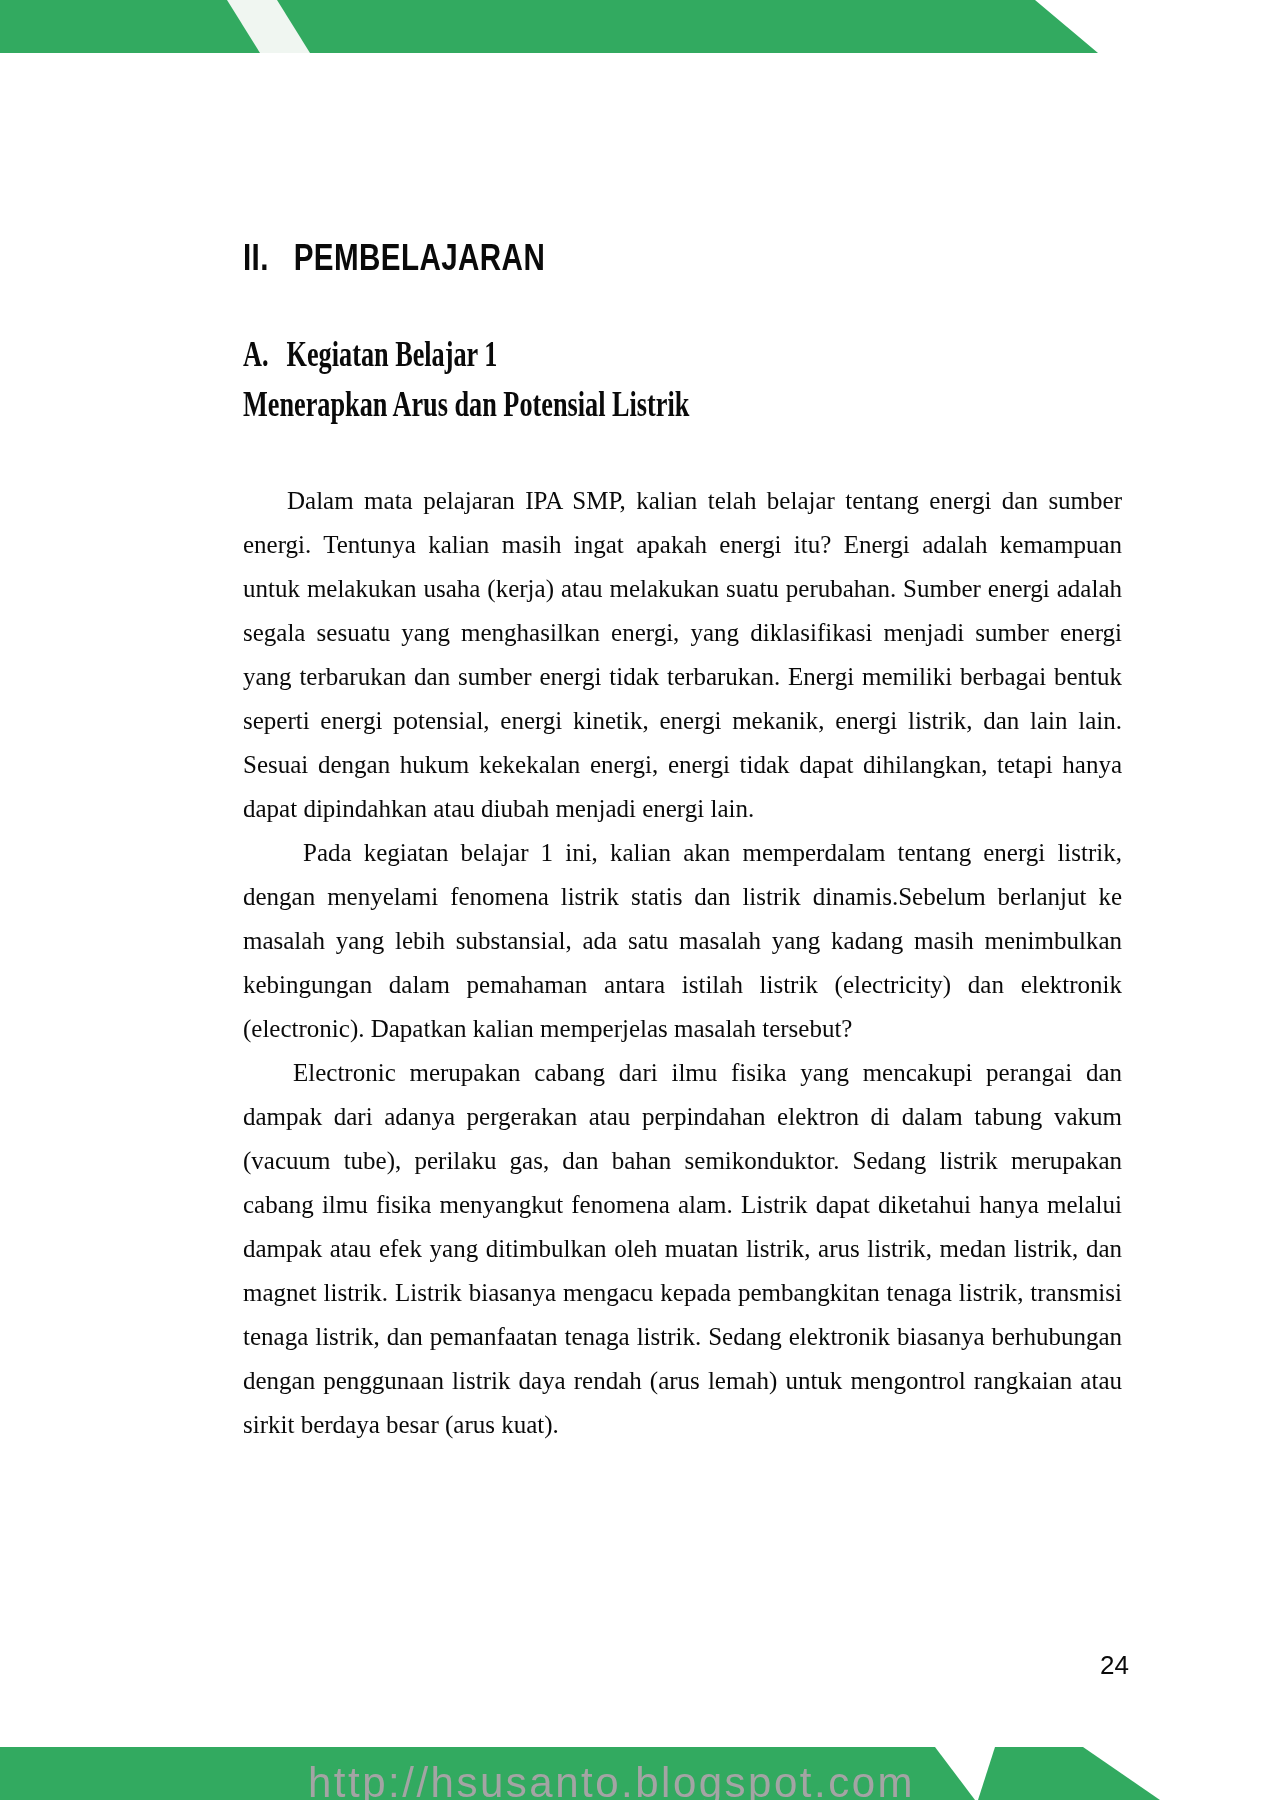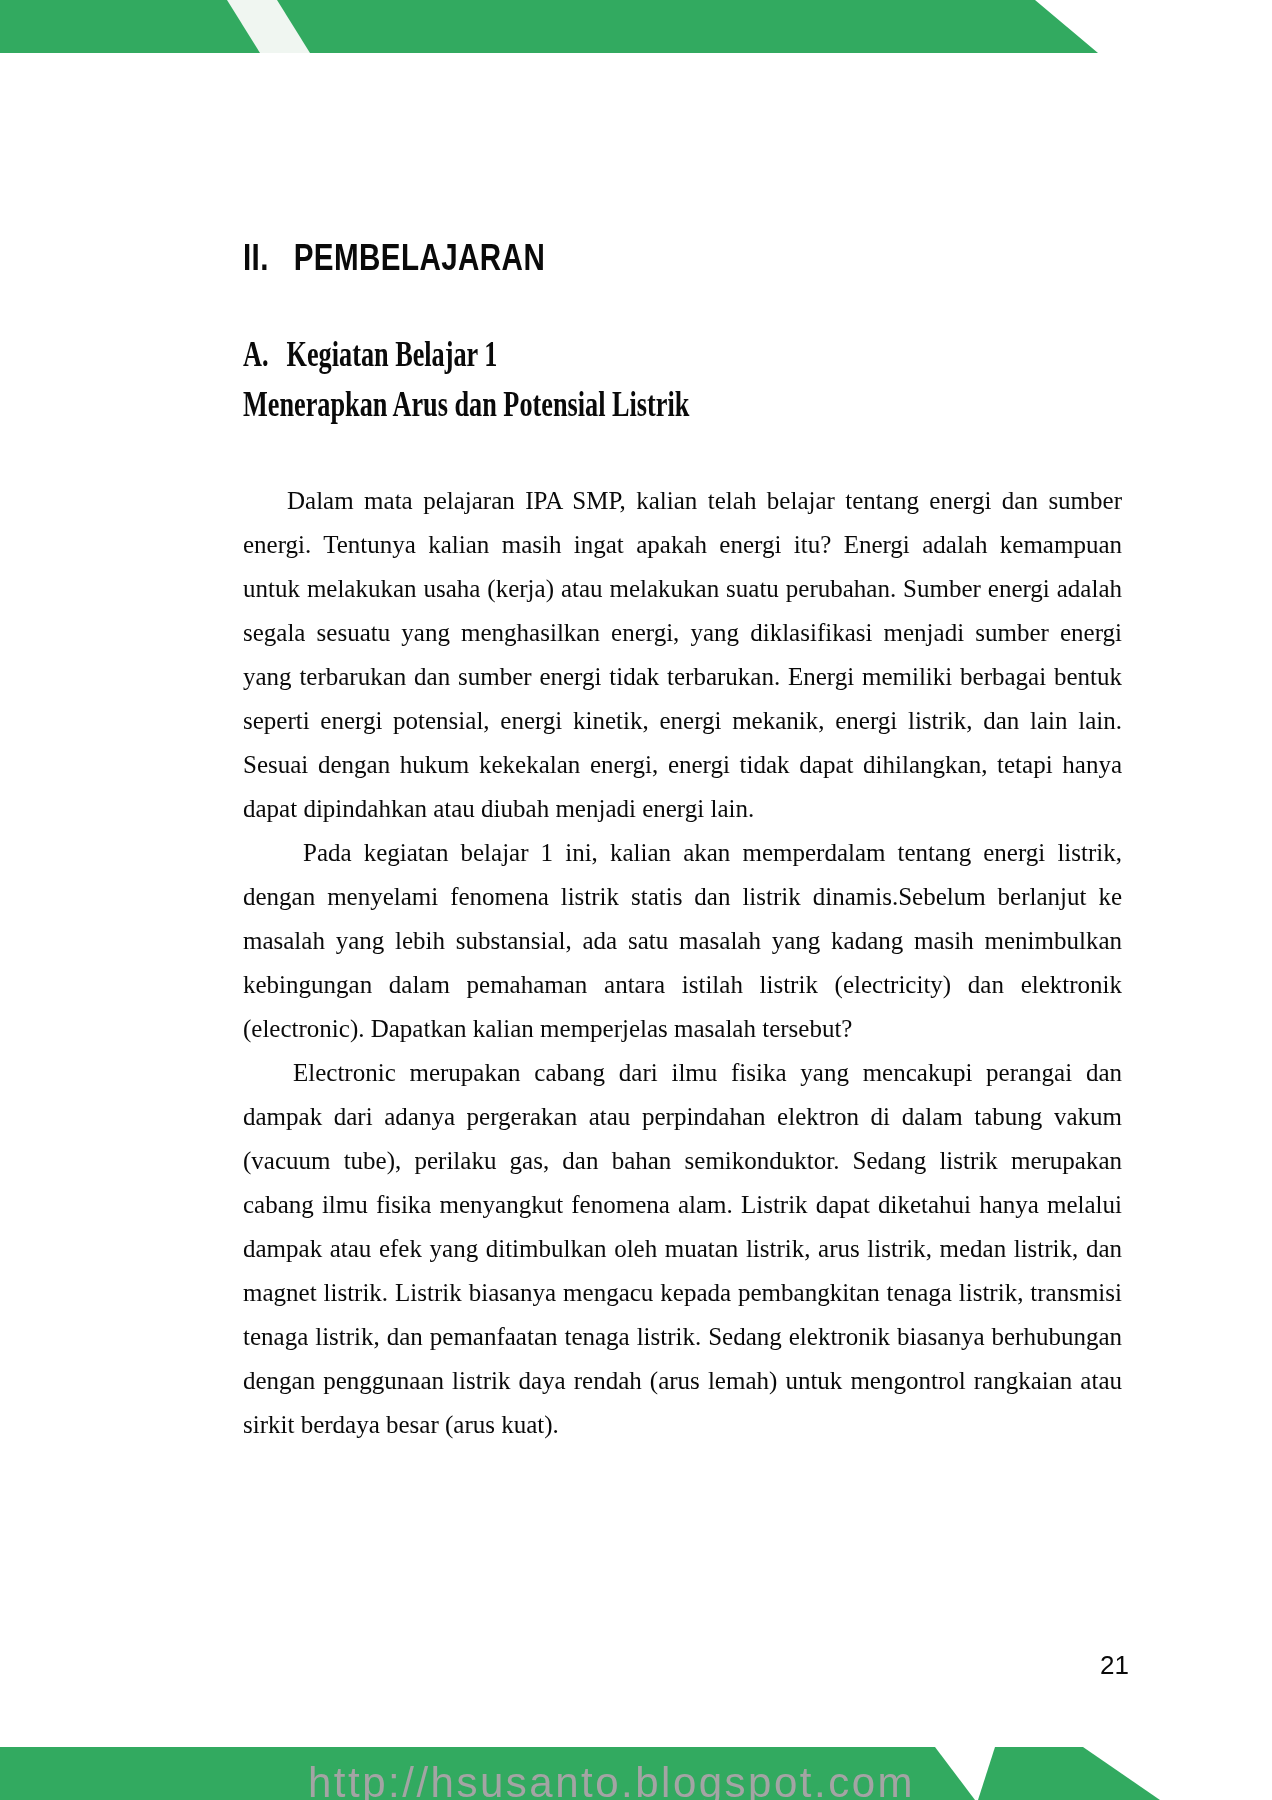--- a/index.html
+++ b/index.html
@@ -81,21 +81,21 @@
   </div>
 
   <div class="h3">Menerapkan Arus dan Potensial Listrik</div>
 
   <div class="body-text">
       <p><span>Dalam mata pelajaran IPA SMP, kalian telah belajar tentang energi dan sumber energi. Tentunya kalian masih ingat apakah energi itu? Energi adalah kemampuan untuk melakukan usaha (kerja) atau melakukan suatu perubahan. Sumber energi adalah segala sesuatu yang menghasilkan energi, yang diklasifikasi menjadi sumber energi yang terbarukan dan sumber energi tidak terbarukan. Energi memiliki berbagai bentuk seperti energi potensial, energi kinetik, energi mekanik, energi listrik, dan lain lain. Sesuai dengan hukum kekekalan energi, energi tidak dapat dihilangkan, tetapi hanya dapat dipindahkan atau diubah menjadi energi lain.</span></p>
       <p><span>Pada kegiatan belajar 1 ini, kalian akan memperdalam tentang energi listrik, dengan menyelami fenomena listrik statis dan listrik dinamis.Sebelum berlanjut ke masalah yang lebih substansial, ada satu masalah yang kadang masih menimbulkan kebingungan dalam pemahaman antara istilah listrik (</span><span class="it">electricity</span><span>) dan elektronik (</span><span class="it">electronic</span><span>). Dapatkan kalian memperjelas masalah tersebut?</span></p>
       <p><span class="it">Electronic</span><span> merupakan cabang dari ilmu fisika yang mencakupi perangai dan dampak dari adanya pergerakan atau perpindahan elektron di dalam tabung vakum (</span><span class="it">vacuum tube</span><span>), perilaku gas, dan bahan semikonduktor. Sedang listrik merupakan cabang ilmu fisika menyangkut fenomena alam. Listrik dapat diketahui hanya melalui dampak atau efek yang ditimbulkan oleh muatan listrik, arus listrik, medan listrik, dan magnet listrik. Listrik biasanya mengacu kepada pembangkitan tenaga listrik, transmisi tenaga listrik, dan pemanfaatan tenaga listrik. Sedang elektronik biasanya berhubungan dengan penggunaan listrik daya rendah (arus lemah) untuk mengontrol rangkaian atau sirkit berdaya besar (arus kuat).</span></p>
     </div>
 
-  <div class="page-number">21</div>
+  <div class="page-number">24</div>
 
   <svg class="band band-bottom" viewBox="0 0 1272 53" preserveAspectRatio="none">
     <polygon points="0,0 935,0 975,53 0,53" fill="#32aa60"></polygon>
     <polygon points="995,0 1083,0 1160,53 978,53" fill="#32aa60"></polygon>
   </svg>
 
   <div class="watermark" style="color: rgb(164, 164, 164);">http://hsusanto.blogspot.com</div>
 
 </div>
 

